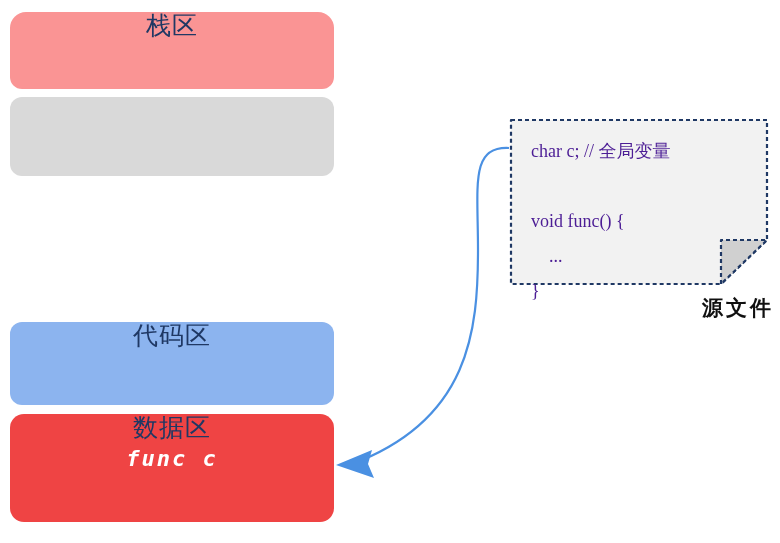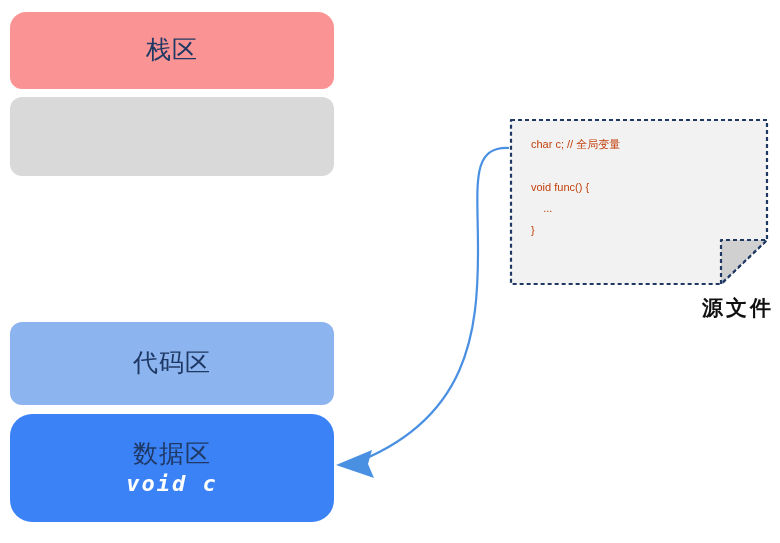--- a/index.html
+++ b/index.html
@@ -2,45 +2,45 @@
 <html><head>
 <meta charset="utf-8">
 <style>
   html,body{margin:0;padding:0;background:#ffffff;}
   body{width:780px;height:543px;position:relative;overflow:hidden;
        font-family:"Liberation Sans",sans-serif;}
   #stage{position:absolute;left:0;top:0;width:780px;height:543px;}
 
   
   .memblock{position:absolute;display:flex;flex-direction:column;
-            align-items:center;justify-content:center;
+            align-items:center;justify-content:flex-start;
             border-radius:14px;box-sizing:border-box;}
   .memlabel{font-family:"DejaVu Sans",sans-serif;font-size:25px;
             color:#1F3864;line-height:1.15;letter-spacing:1px;}
   .memsub{font-family:"DejaVu Sans Mono","Liberation Mono",monospace;
           font-weight:bold;font-style:italic;font-size:22px;color:#ffffff;
           letter-spacing:2px;margin-top:3px;}
 
   #blk-stack{left:10px;top:12px;width:324px;height:77px;background:#FA9494;
              border-radius:16px 16px 12px 12px;}
   #blk-gap{left:10px;top:97px;width:324px;height:79px;background:#D9D9D9;
            border-radius:12px;}
   #blk-heap{left:10px;top:182px;width:324px;height:136px;background:#8CB4EF;
             border-radius:16px;}
   #blk-code{left:10px;top:322px;width:324px;height:83px;background:#8CB4EF;
             border-radius:12px;}
-  #blk-data{left:10px;top:414px;width:324px;height:108px;background:#3b82f6;
-            border-radius:22px;}
+  #blk-data{left:10px;top:414px;width:324px;height:108px;background:#ef4444;
+            border-radius:14px;}
 
   
   #note-wrap{position:absolute;left:509px;top:118px;width:265px;height:170px;}
   #note-svg{position:absolute;left:0;top:0;}
   #note-code{position:absolute;left:22px;top:16px;width:230px;
-             font-family:Liberation Sans, sans-serif;
-             font-size:11px;line-height:1.95;color:#c2410c;
+             font-family:Liberation Serif, serif;
+             font-size:18px;line-height:1.95;color:#4c1d95;
              white-space:pre;}
   #note-caption{position:absolute;left:509px;top:294px;width:265px;
                 text-align:right;font-family:"DejaVu Serif","Liberation Serif",serif;
                 font-weight:bold;font-size:21px;color:#101010;letter-spacing:3px;}
 
   
   #arrow-svg{position:absolute;left:0;top:0;pointer-events:none;}
 </style>
 </head>
 <body>
@@ -55,21 +55,21 @@
     <span class="memlabel"></span>
   </div>
 
 
   <div class="memblock" id="blk-code">
     <span class="memlabel">代码区</span>
   </div>
 
   <div class="memblock" id="blk-data">
     <span class="memlabel">数据区</span>
-    <span class="memsub">void c</span>
+    <span class="memsub">func c</span>
   </div>
 
   <div id="note-wrap">
     <svg id="note-svg" width="265" height="170" viewBox="0 0 265 170">
 
       <path d="M2,2 L258,2 L258,122 L212,166 L2,166 Z" fill="#F2F2F2" stroke="#1F3864" stroke-width="2.2" stroke-dasharray="4,3" stroke-linejoin="round"></path>
 
       <path d="M212,166 L212,122 L258,122 Z" fill="#D0D0D0" stroke="#1F3864" stroke-width="2.2" stroke-dasharray="4,3" stroke-linejoin="round"></path>
     </svg>
     <div id="note-code">char c; // 全局变量

